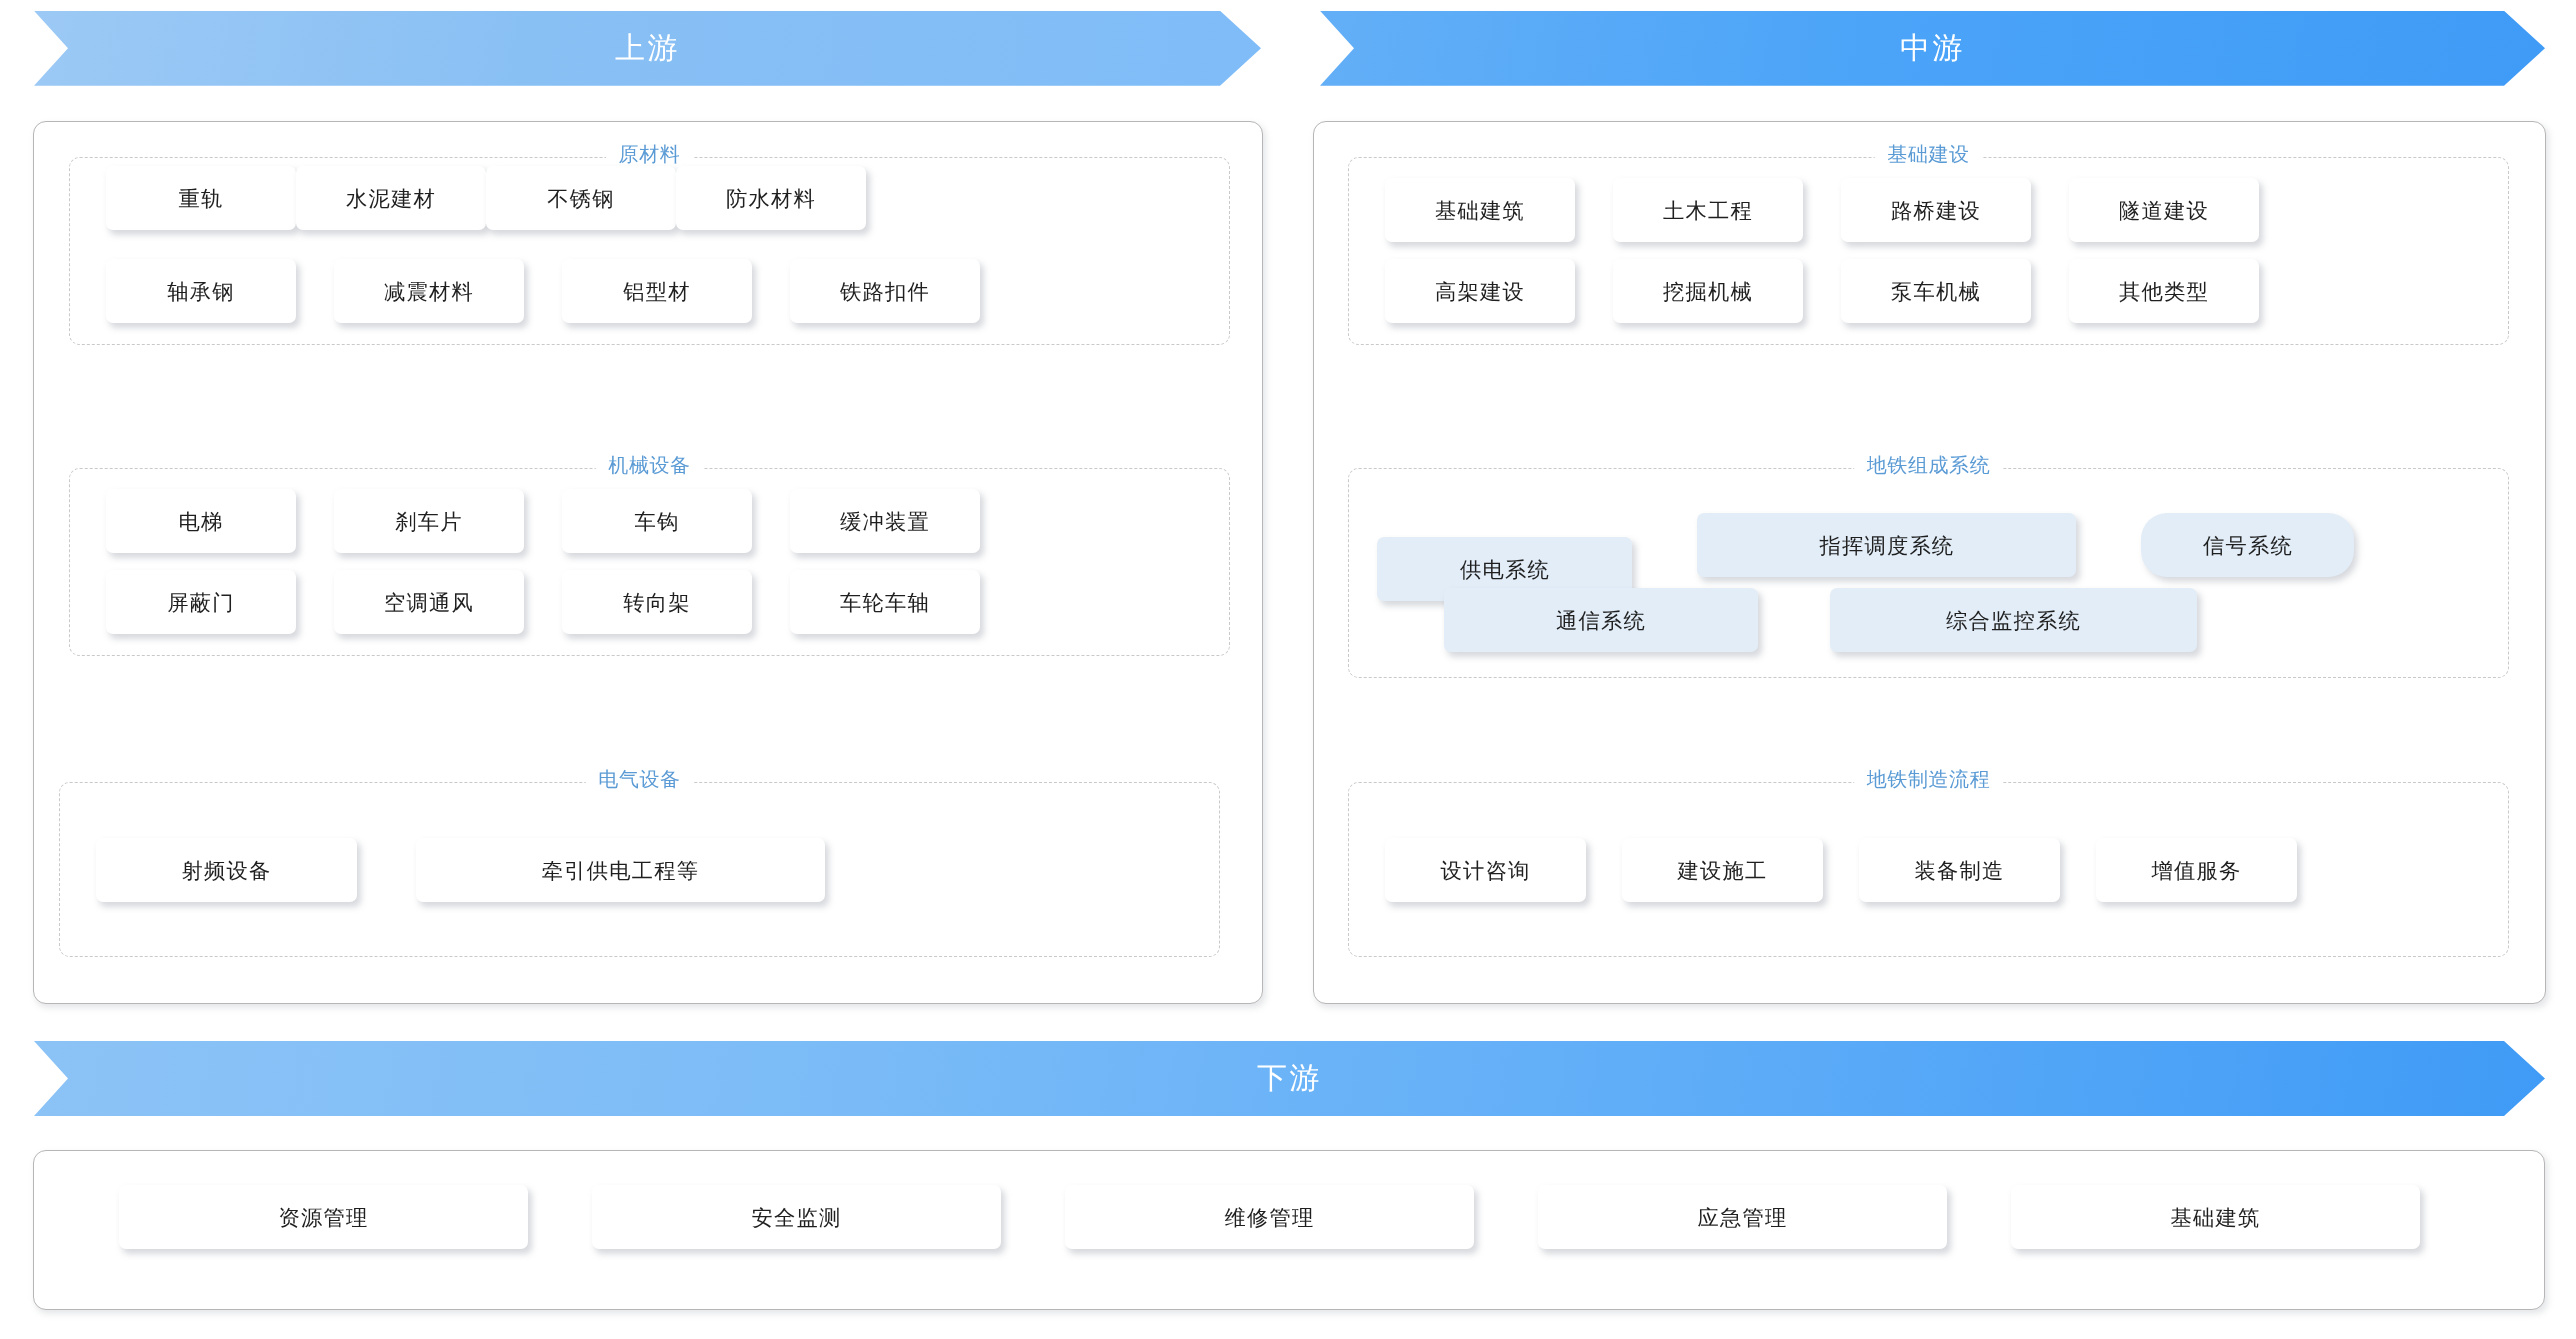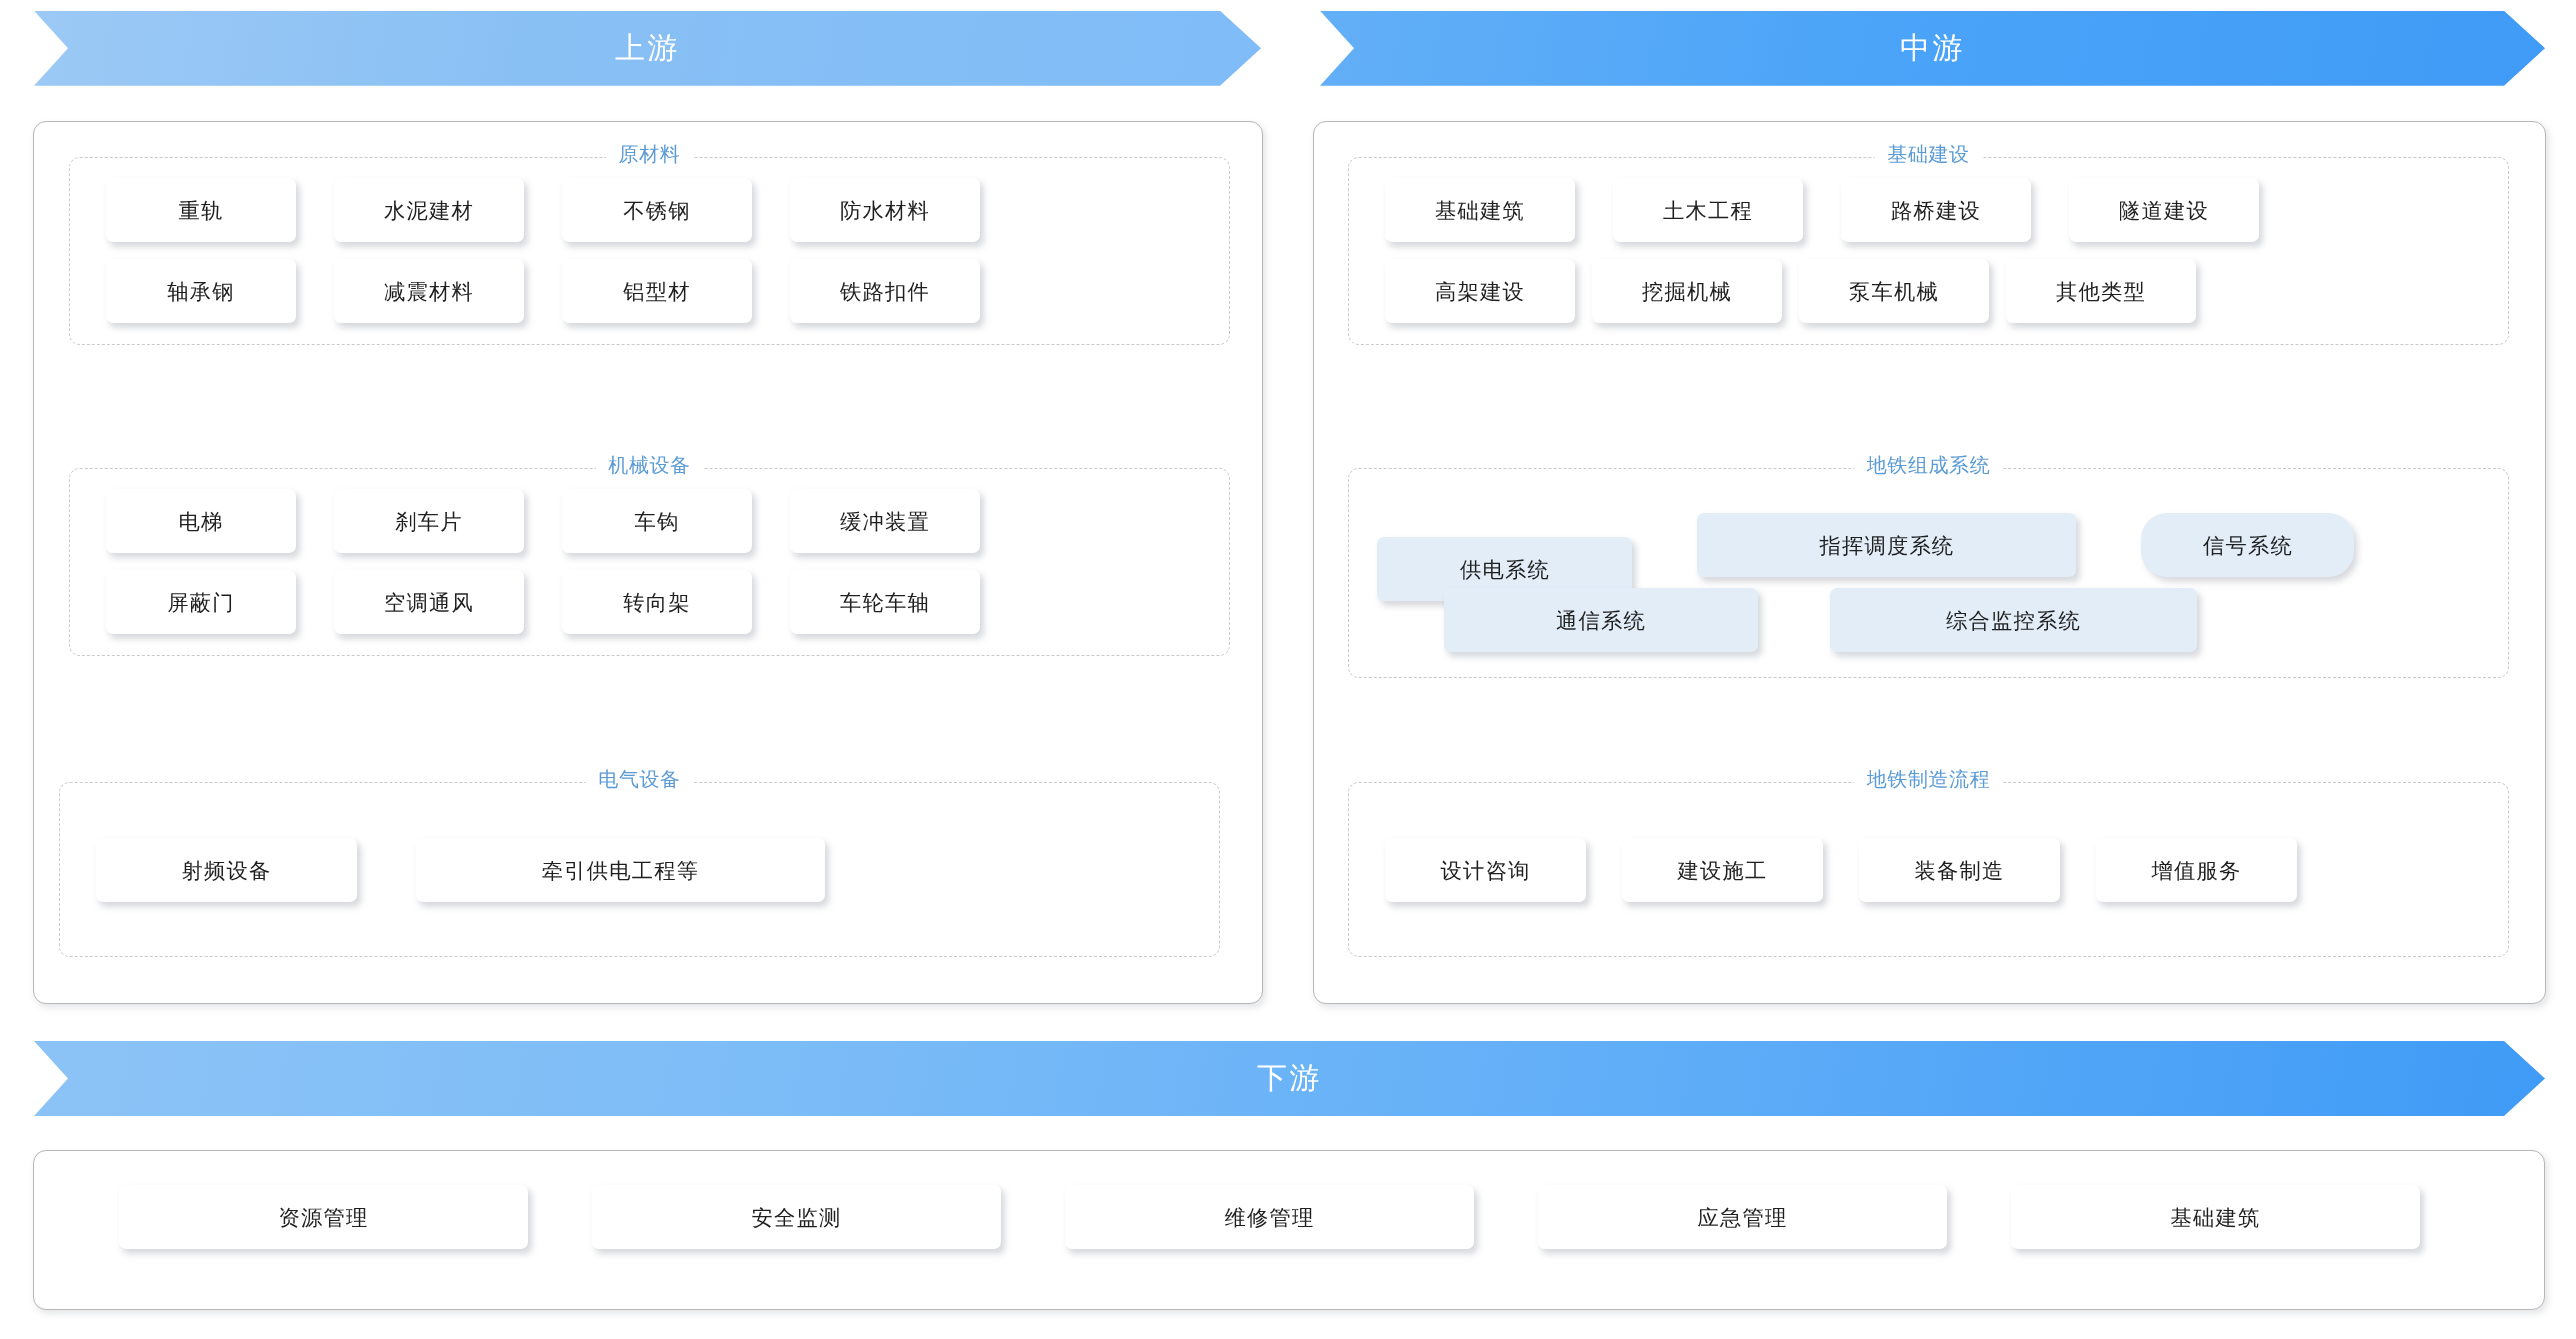--- a/index.html
+++ b/index.html
@@ -118,21 +118,21 @@
   </div>
 
   <div class="banner banner-mid">
     <span>中游</span>
   </div>
 
   <div class="panel panel-up"></div>
 
   <div class="group g-raw" style="height: 188px;">
     <div class="group-legend">原材料</div>
-    <div class="row" style="left: 36px; top: 20px; gap: 38px;">
+    <div class="row" style="left: 36px; top: 8px; ">
       <div class="card" style="width:190px;">
           <span>重轨</span>
         </div>
       <div class="card" style="width:190px;">
           <span>水泥建材</span>
         </div>
       <div class="card" style="width:190px;">
           <span>不锈钢</span>
         </div>
       <div class="card" style="width:190px;">
@@ -210,21 +210,21 @@
       <div class="card" style="width:190px;">
           <span>土木工程</span>
         </div>
       <div class="card" style="width:190px;">
           <span>路桥建设</span>
         </div>
       <div class="card" style="width:190px;">
           <span>隧道建设</span>
         </div>
     </div>
-    <div class="row" style="left: 36px; top: 101px; gap: 17px;">
+    <div class="row" style="left: 36px; top: 101px; gap: 38px;">
       <div class="card" style="width:190px;">
           <span>高架建设</span>
         </div>
       <div class="card" style="width:190px;">
           <span>挖掘机械</span>
         </div>
       <div class="card" style="width:190px;">
           <span>泵车机械</span>
         </div>
       <div class="card" style="width:190px;">

